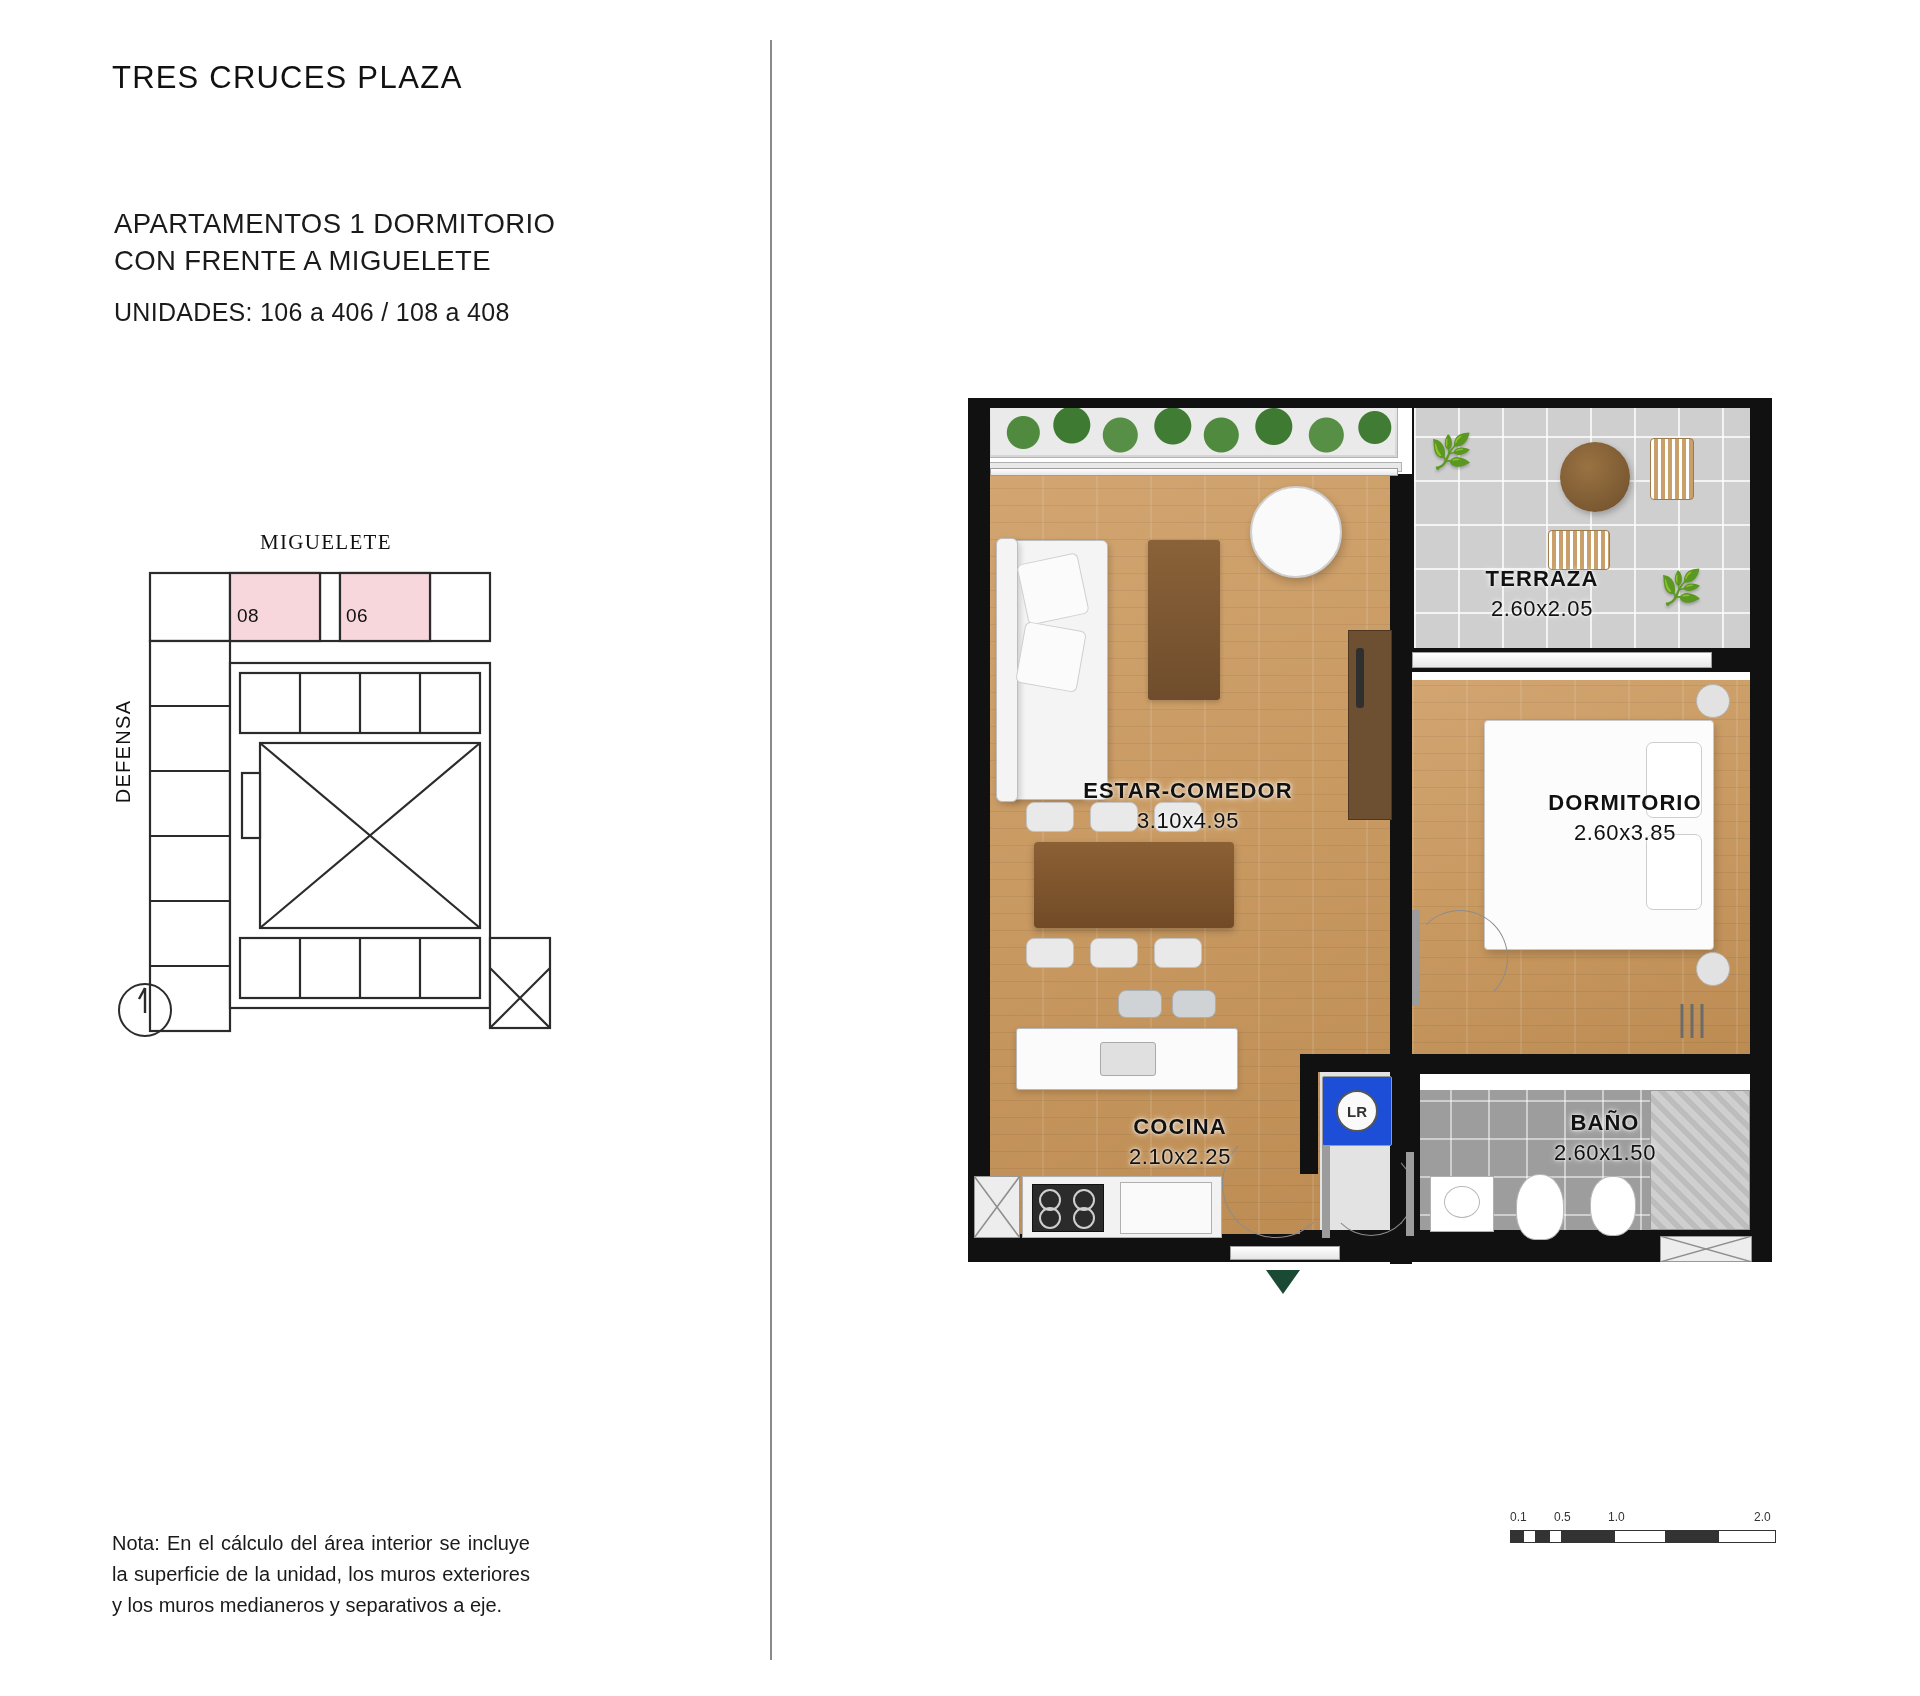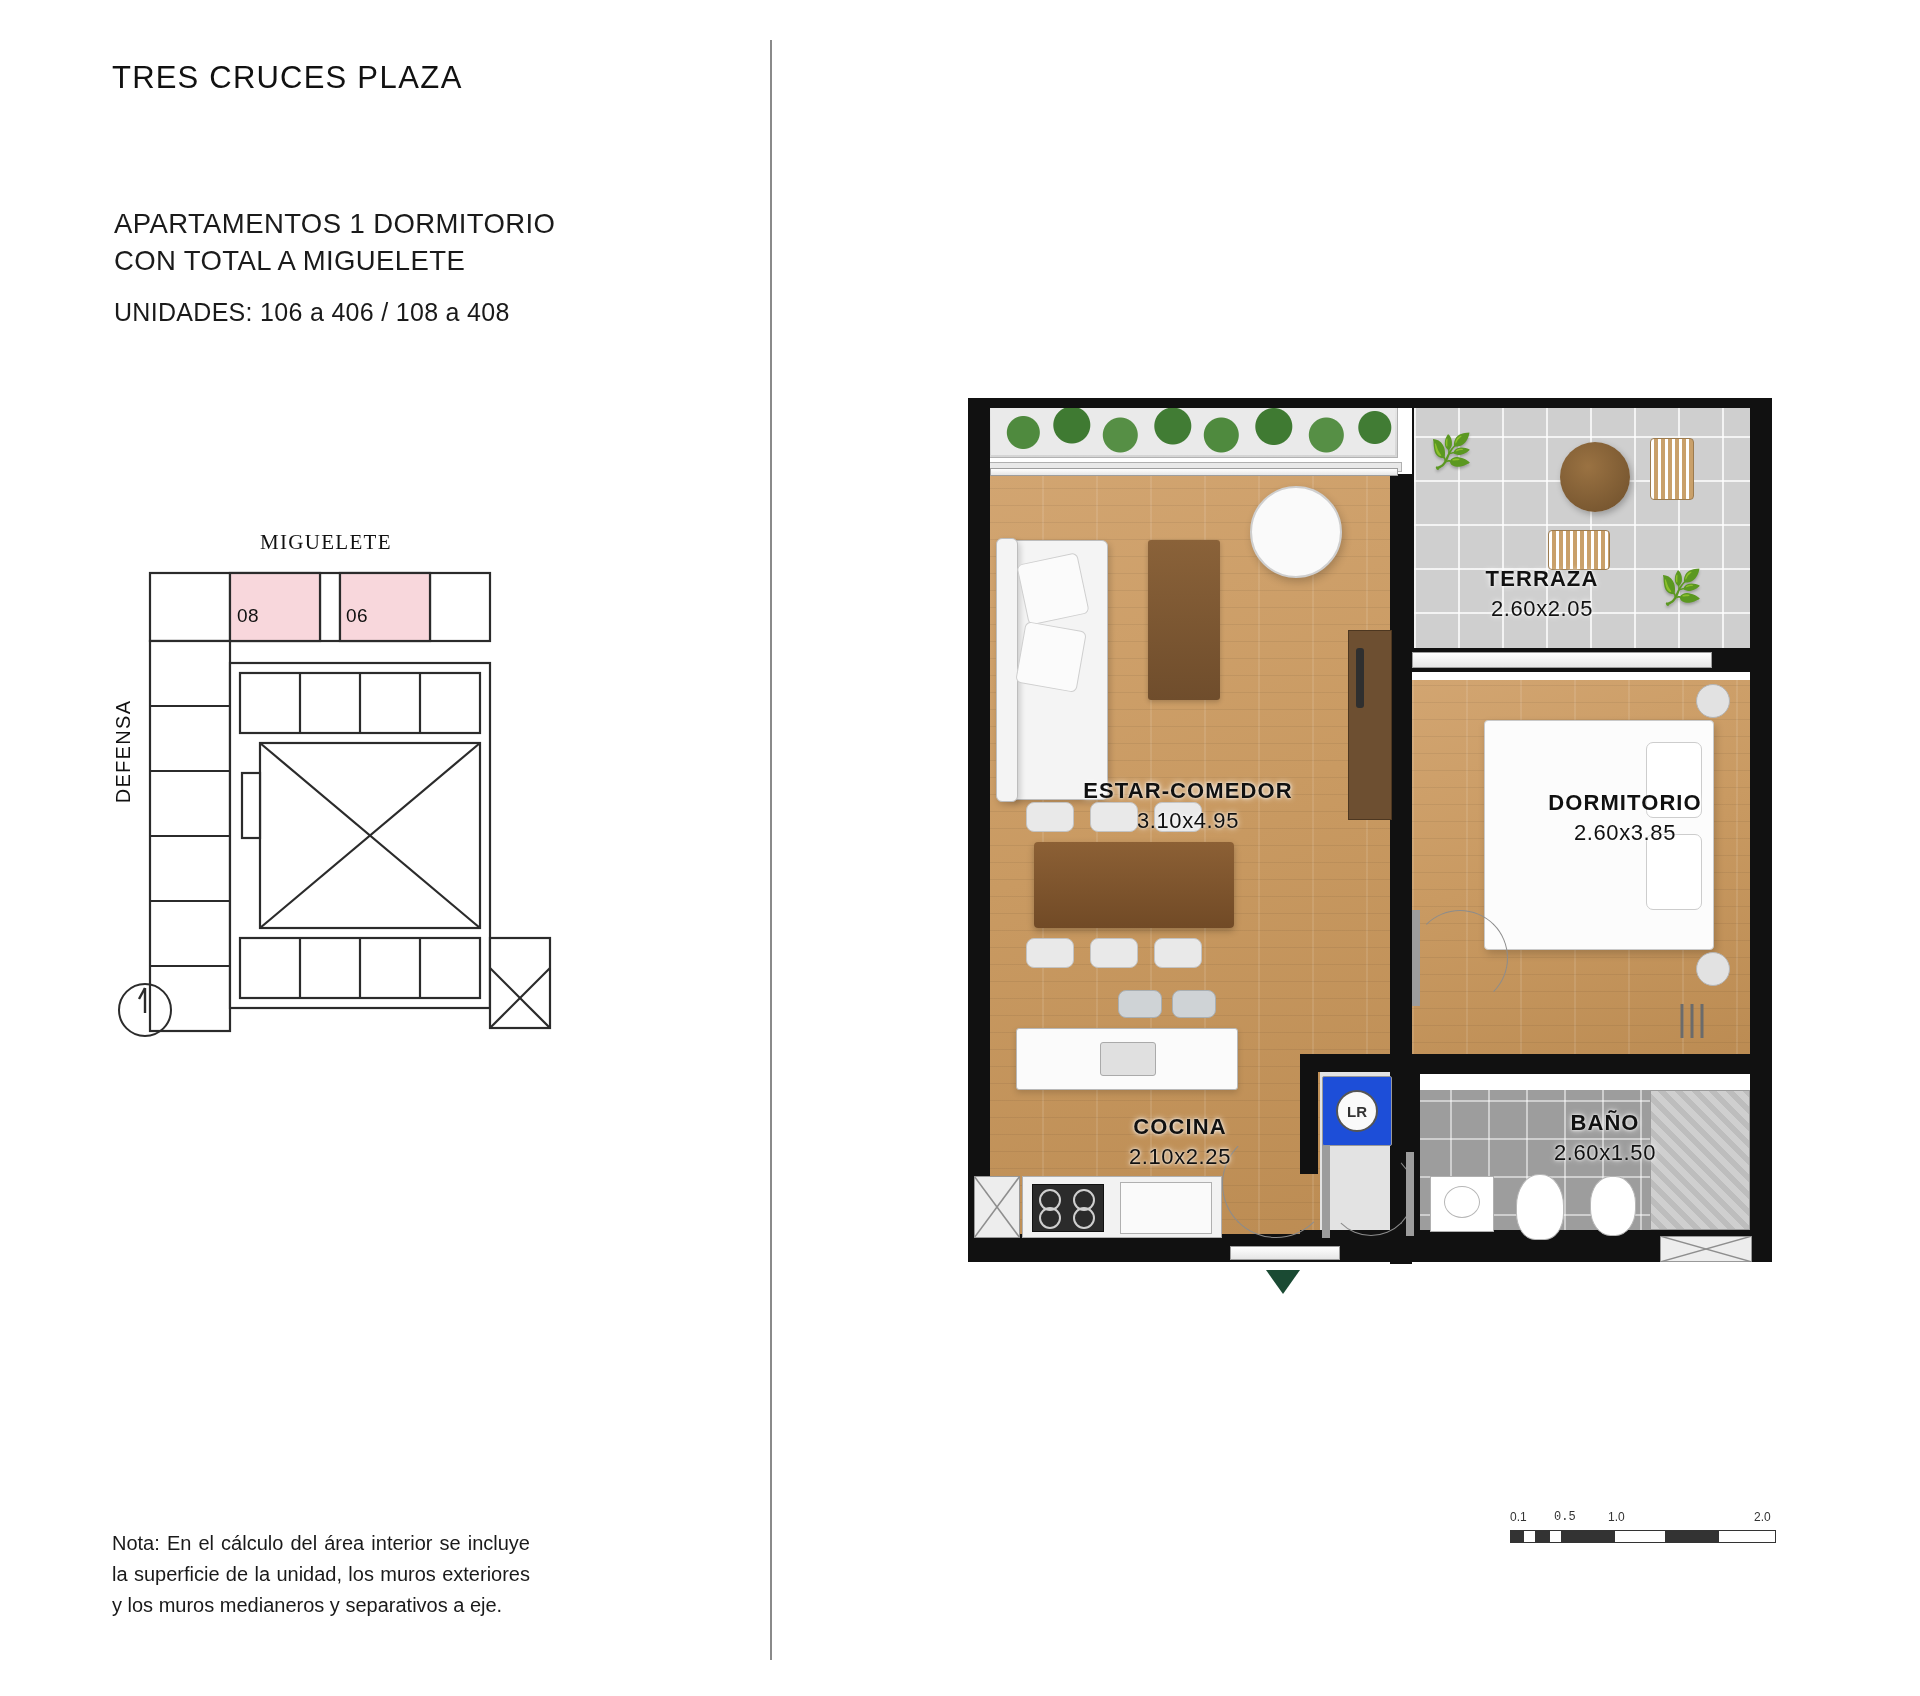--- a/index.html
+++ b/index.html
@@ -354,21 +354,21 @@
 <div class="page">
 
   <div class="left-col">
 
     <div class="brand">
       <span>TRES CRUCES </span><b>PLAZA</b>
     </div>
 
     <div class="headline">
       <span class="l1">APARTAMENTOS 1 DORMITORIO</span>
-      <span class="l2">CON TOTAL A MIGUELETE</span>
+      <span class="l2">CON FRENTE A MIGUELETE</span>
     </div>
     <div class="units">UNIDADES: 106 a 406 / 108 a 408</div>
 
     <div class="keyplan-wrap">
       <div class="kp-title">MIGUELETE</div>
       <div class="kp-side">DEFENSA</div>
 
       <svg class="kp-svg" width="430" height="470" viewBox="0 0 430 470">
         <g fill="none" stroke="#2b2b2b" stroke-width="2.2">
 
@@ -560,21 +560,21 @@
     </div>
     <div class="room-label" style="left:520px;top:718px;width:250px;">
       <span>BAÑO</span>
       <span class="dims">2.60x1.50</span>
     </div>
   </div>
 
   <div class="scalebar">
     <div class="sb-ticks">
       <span style="left:0px;">0.1</span>
-      <span style="left:44px;font-family:Liberation Mono, monospace;">0.5</span>
+      <span style="left:44px;">0.5</span>
       <span style="left:98px;">1.0</span>
       <span style="left:244px;">2.0</span>
     </div>
     <div class="sb-bar">
       <div class="sb-line" style="left:0;width:266px;"></div>
       <div class="sb-seg" style="left:0px;width:13px;background:#333;"></div>
       <div class="sb-seg" style="left:13px;width:13px;background:#fff;"></div>
       <div class="sb-seg" style="left:26px;width:13px;background:#333;"></div>
       <div class="sb-seg" style="left:39px;width:13px;background:#fff;"></div>
       <div class="sb-seg" style="left:52px;width:52px;background:#333;"></div>

